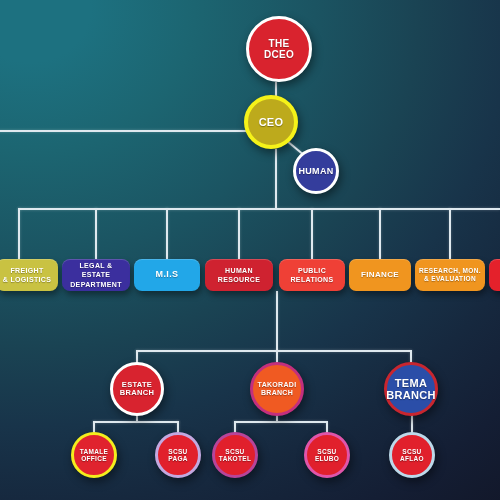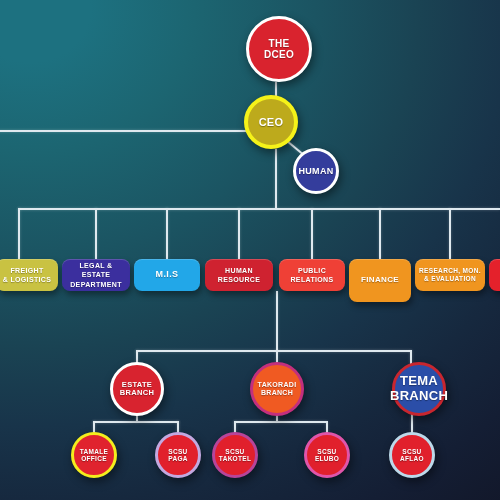--- a/index.html
+++ b/index.html
@@ -154,21 +154,21 @@
     </span>
   </div>
 
   <div class="box" style="left:279px; top:259px; width:66px; height:32px; background:#ef4036;">
     <span>
       <span>PUBLIC</span><br>
       <span>RELATIONS</span>
     </span>
   </div>
 
-  <div class="box" style="left:349px; top:259px; width:62px; height:43px; background:#f0951f; font-size:8px;">
+  <div class="box" style="left:349px; top:259px; width:62px; height:32px; background:#f0951f; font-size:8px;border-radius:7px;">
     <span>FINANCE</span>
   </div>
 
   <div class="box" style="left:415px; top:259px; width:70px; height:32px; background:#f0951f; font-size:6.5px;">
     <span>
       <span>RESEARCH, MON.</span><br>
       <span>&amp; EVALUATION</span>
     </span>
   </div>
 
@@ -185,22 +185,22 @@
   </div>
 
   <div class="node" style="left:250px; top:362px; width:54px; height:54px; background:#f05a22;
               border:3px solid #c32f7d; font-size:7px;">
     <span class="lbl">
       <span>TAKORADI</span><br>
       <span>BRANCH</span>
     </span>
   </div>
 
-  <div class="node" style="left:392px; top:362px; width:54px; height:54px; background:#2b4ea8;
-              border:3px solid #c8262f; font-size:13px;">
+  <div class="node" style="left:384px; top:362px; width:54px; height:54px; background:#2b4ea8;
+              border:3px solid #c8262f; font-size:11px;">
     <span class="lbl">
       <span>TEMA</span><br>
       <span>BRANCH</span>
     </span>
   </div>
 
   <div class="node" style="left:71px; top:432px; width:46px; height:46px; background:#e0232e;
               border:3px solid #f3ed1d; font-size:6.5px;">
     <span class="lbl">
       <span>TAMALE</span><br>

